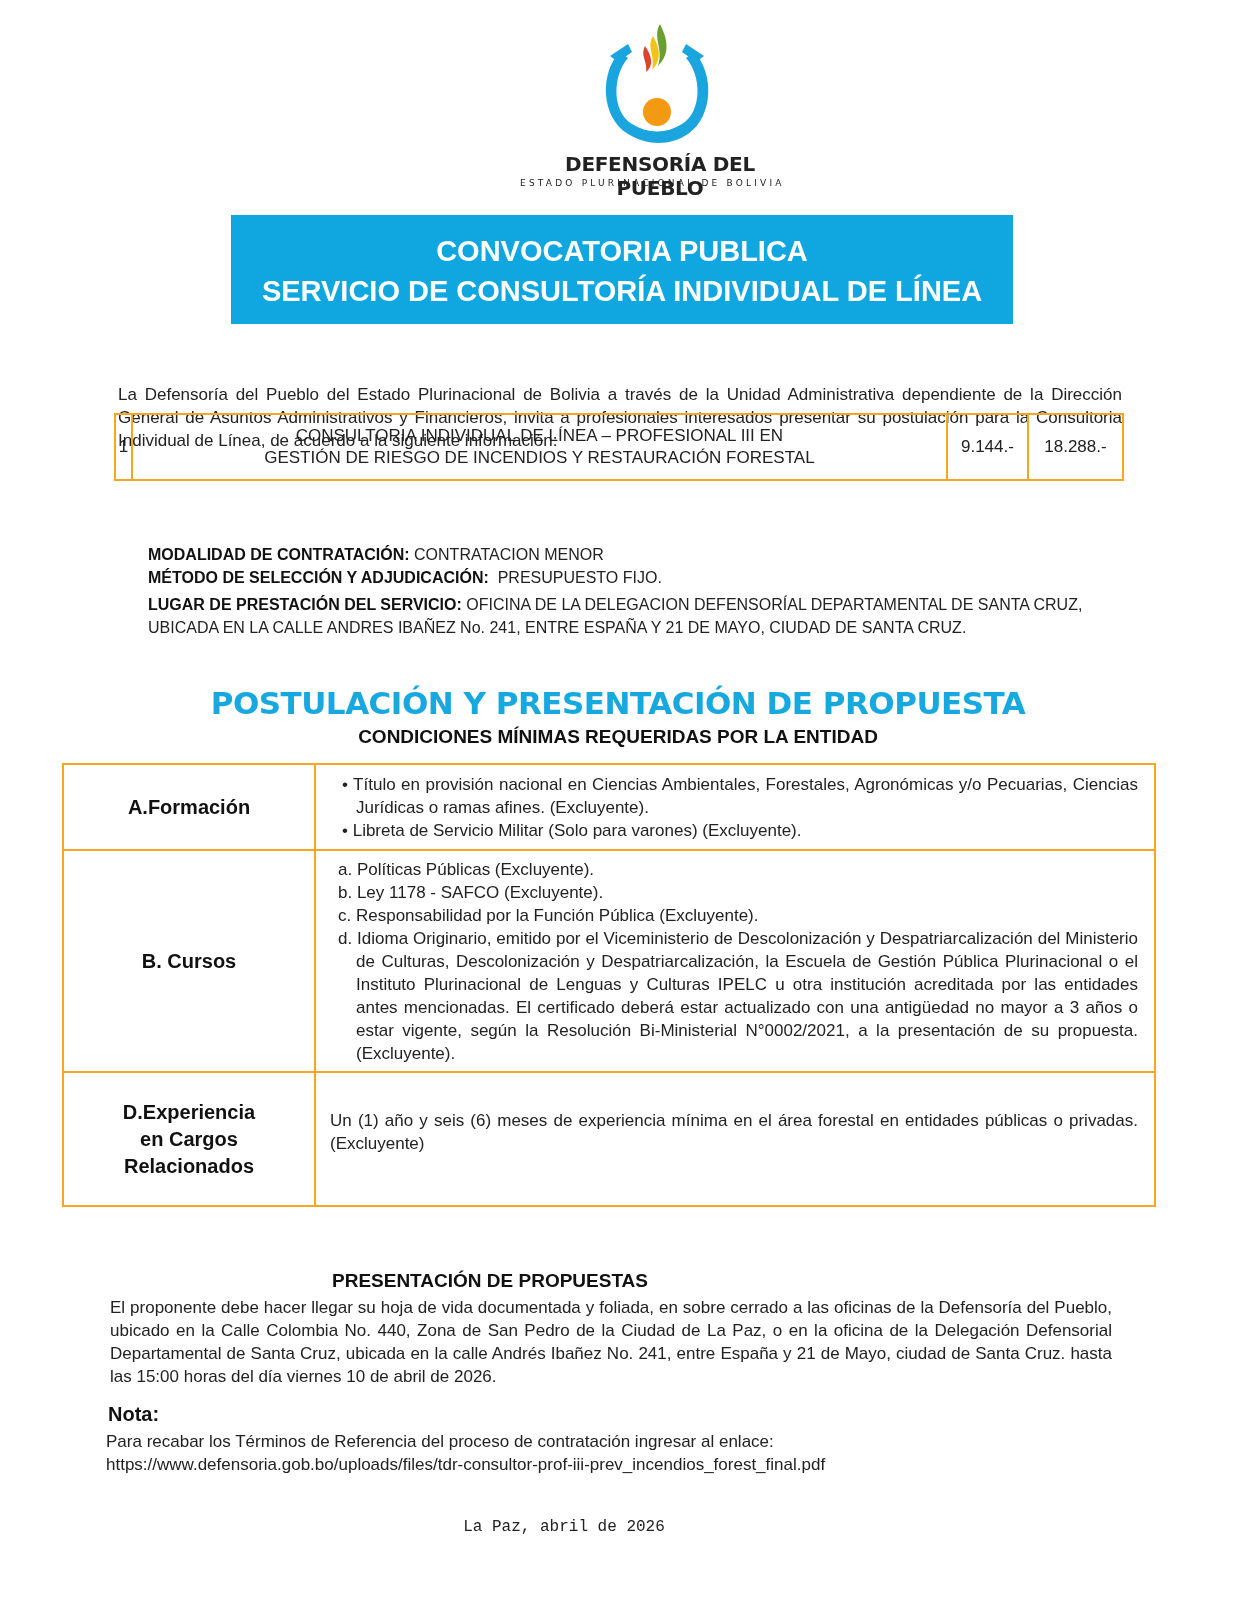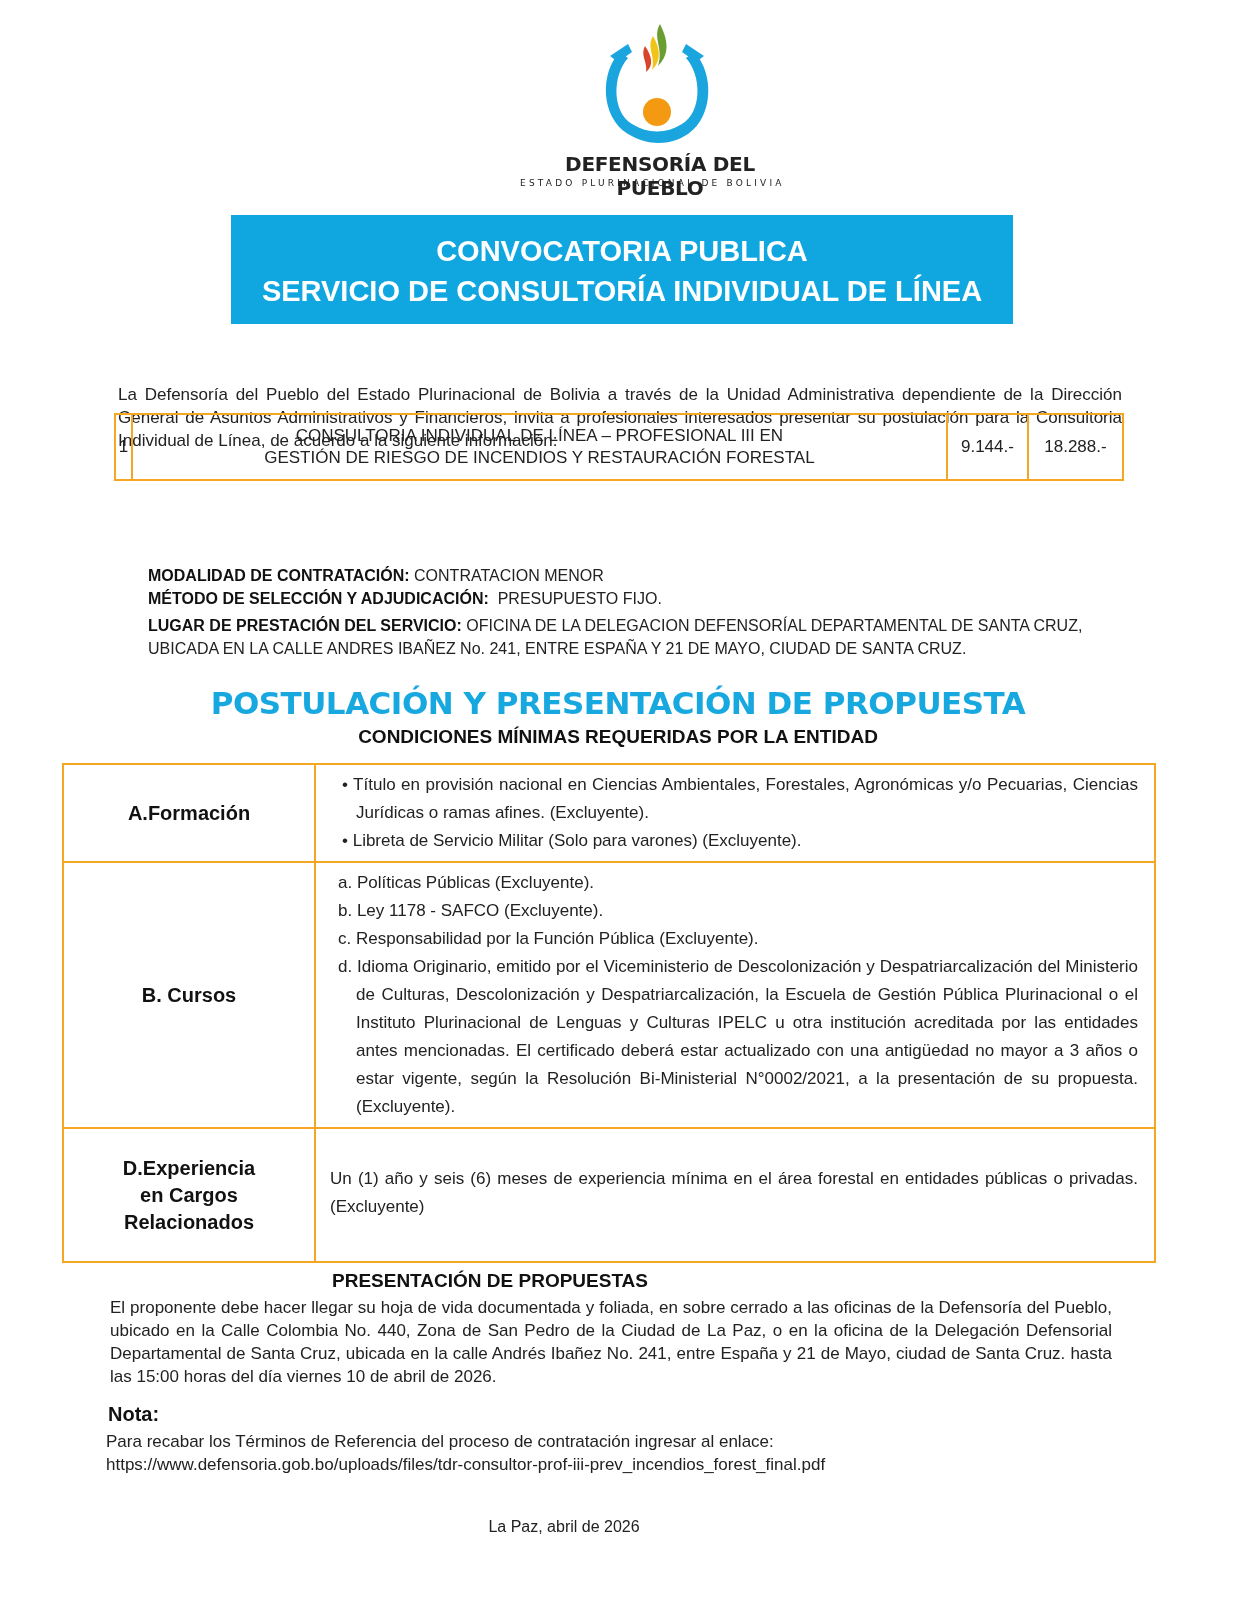--- a/index.html
+++ b/index.html
@@ -17,44 +17,44 @@
 
   .intro { position: absolute; left: 118px; top: 335px; width: 1004px; font-size: 17px; line-height: 23px;
     text-align: justify; color: #222; margin-top: 48px; }
 
   table { border-collapse: collapse; }
   .contract { position: absolute; left: 114px; top: 413px; width: 1010px; }
   .contract td, .contract th { border: 2px solid #f5a623; font-size: 17px; text-align: center; }
   .contract th { font-size: 20px; font-weight: bold; height: 35px; color: #111; }
   .contract td { height: 66px; line-height: 22px; color: #222; }
 
-  .modalidad { position: absolute; left: 148px; top: 564px; font-size: 16px; line-height: 23px; color: #222; }
+  .modalidad { position: absolute; left: 148px; top: 543px; font-size: 16px; line-height: 23px; color: #222; }
   .modalidad b { color: #111; }
   .modalidad .gap { margin-top: 4px; }
 
   .post-title { position: absolute; left: 0; top: 685px; width: 1236px; text-align: center;
     font-family: "DejaVu Sans", sans-serif; font-weight: bold; font-size: 31px; color: #18a8e0; letter-spacing: -0.5px; }
   .post-sub { position: absolute; left: 0; top: 726px; width: 1236px; text-align: center; font-weight: bold;
     font-size: 19px; color: #111; }
 
   .req { position: absolute; left: 62px; top: 763px; width: 1094px; }
-  .req td { border: 2px solid #f5a623; vertical-align: middle; font-size: 17px; line-height: 28px; color: #222; }
+  .req td { border: 2px solid #f5a623; vertical-align: middle; font-size: 17px; line-height: 23px; color: #222; }
   .req td.label { width: 252px; font-weight: bold; font-size: 20px; text-align: center; color: #111; line-height: 27px; }
   .req td.content { padding: 6px 16px 6px 14px; text-align: justify; }
   .req .bullet { padding-left: 26px; text-indent: -14px; }
   .req .item { padding-left: 26px; text-indent: -18px; }
 
   .pres-title { position: absolute; left: 0; top: 1270px; width: 980px; text-align: center; font-weight: bold;
     font-size: 19px; color: #111; }
   .pres-body { position: absolute; left: 110px; top: 1296px; width: 1002px; font-size: 17px; line-height: 23px;
     text-align: justify; color: #222; }
 
   .nota-label { position: absolute; left: 108px; top: 1403px; font-weight: bold; font-size: 20px; color: #111; text-align: center; }
   .nota-body { position: absolute; left: 106px; top: 1430px; font-size: 17px; line-height: 23px; color: #222; }
-  .footer { position: absolute; left: 0; top: 1518px; width: 1128px; text-align: center; font-size: 16px; color: #222; }
+  .footer { position: absolute; left: 0; top: 1518px; width: 1128px; text-align: center; font-size: 16px; color: #222; font-family: Liberation Mono, monospace; }
 </style>
 </head>
 <body>
 
 <div class="logo">
   <svg width="118" height="128" viewBox="0 0 118 128">
 
     <path d="M22 30 C2 50 2 95 30 112 C50 124 72 124 90 112 C116 94 116 50 96 30 L88 36 C104 54 104 90 84 102 C68 112 50 112 34 102 C14 90 14 54 30 36 Z" fill="#1aa5df"></path>
     <path d="M12 34 L30 22 L34 30 L20 40 Z" fill="#1aa5df"></path>
     <path d="M106 34 L88 22 L84 30 L98 40 Z" fill="#1aa5df"></path>

